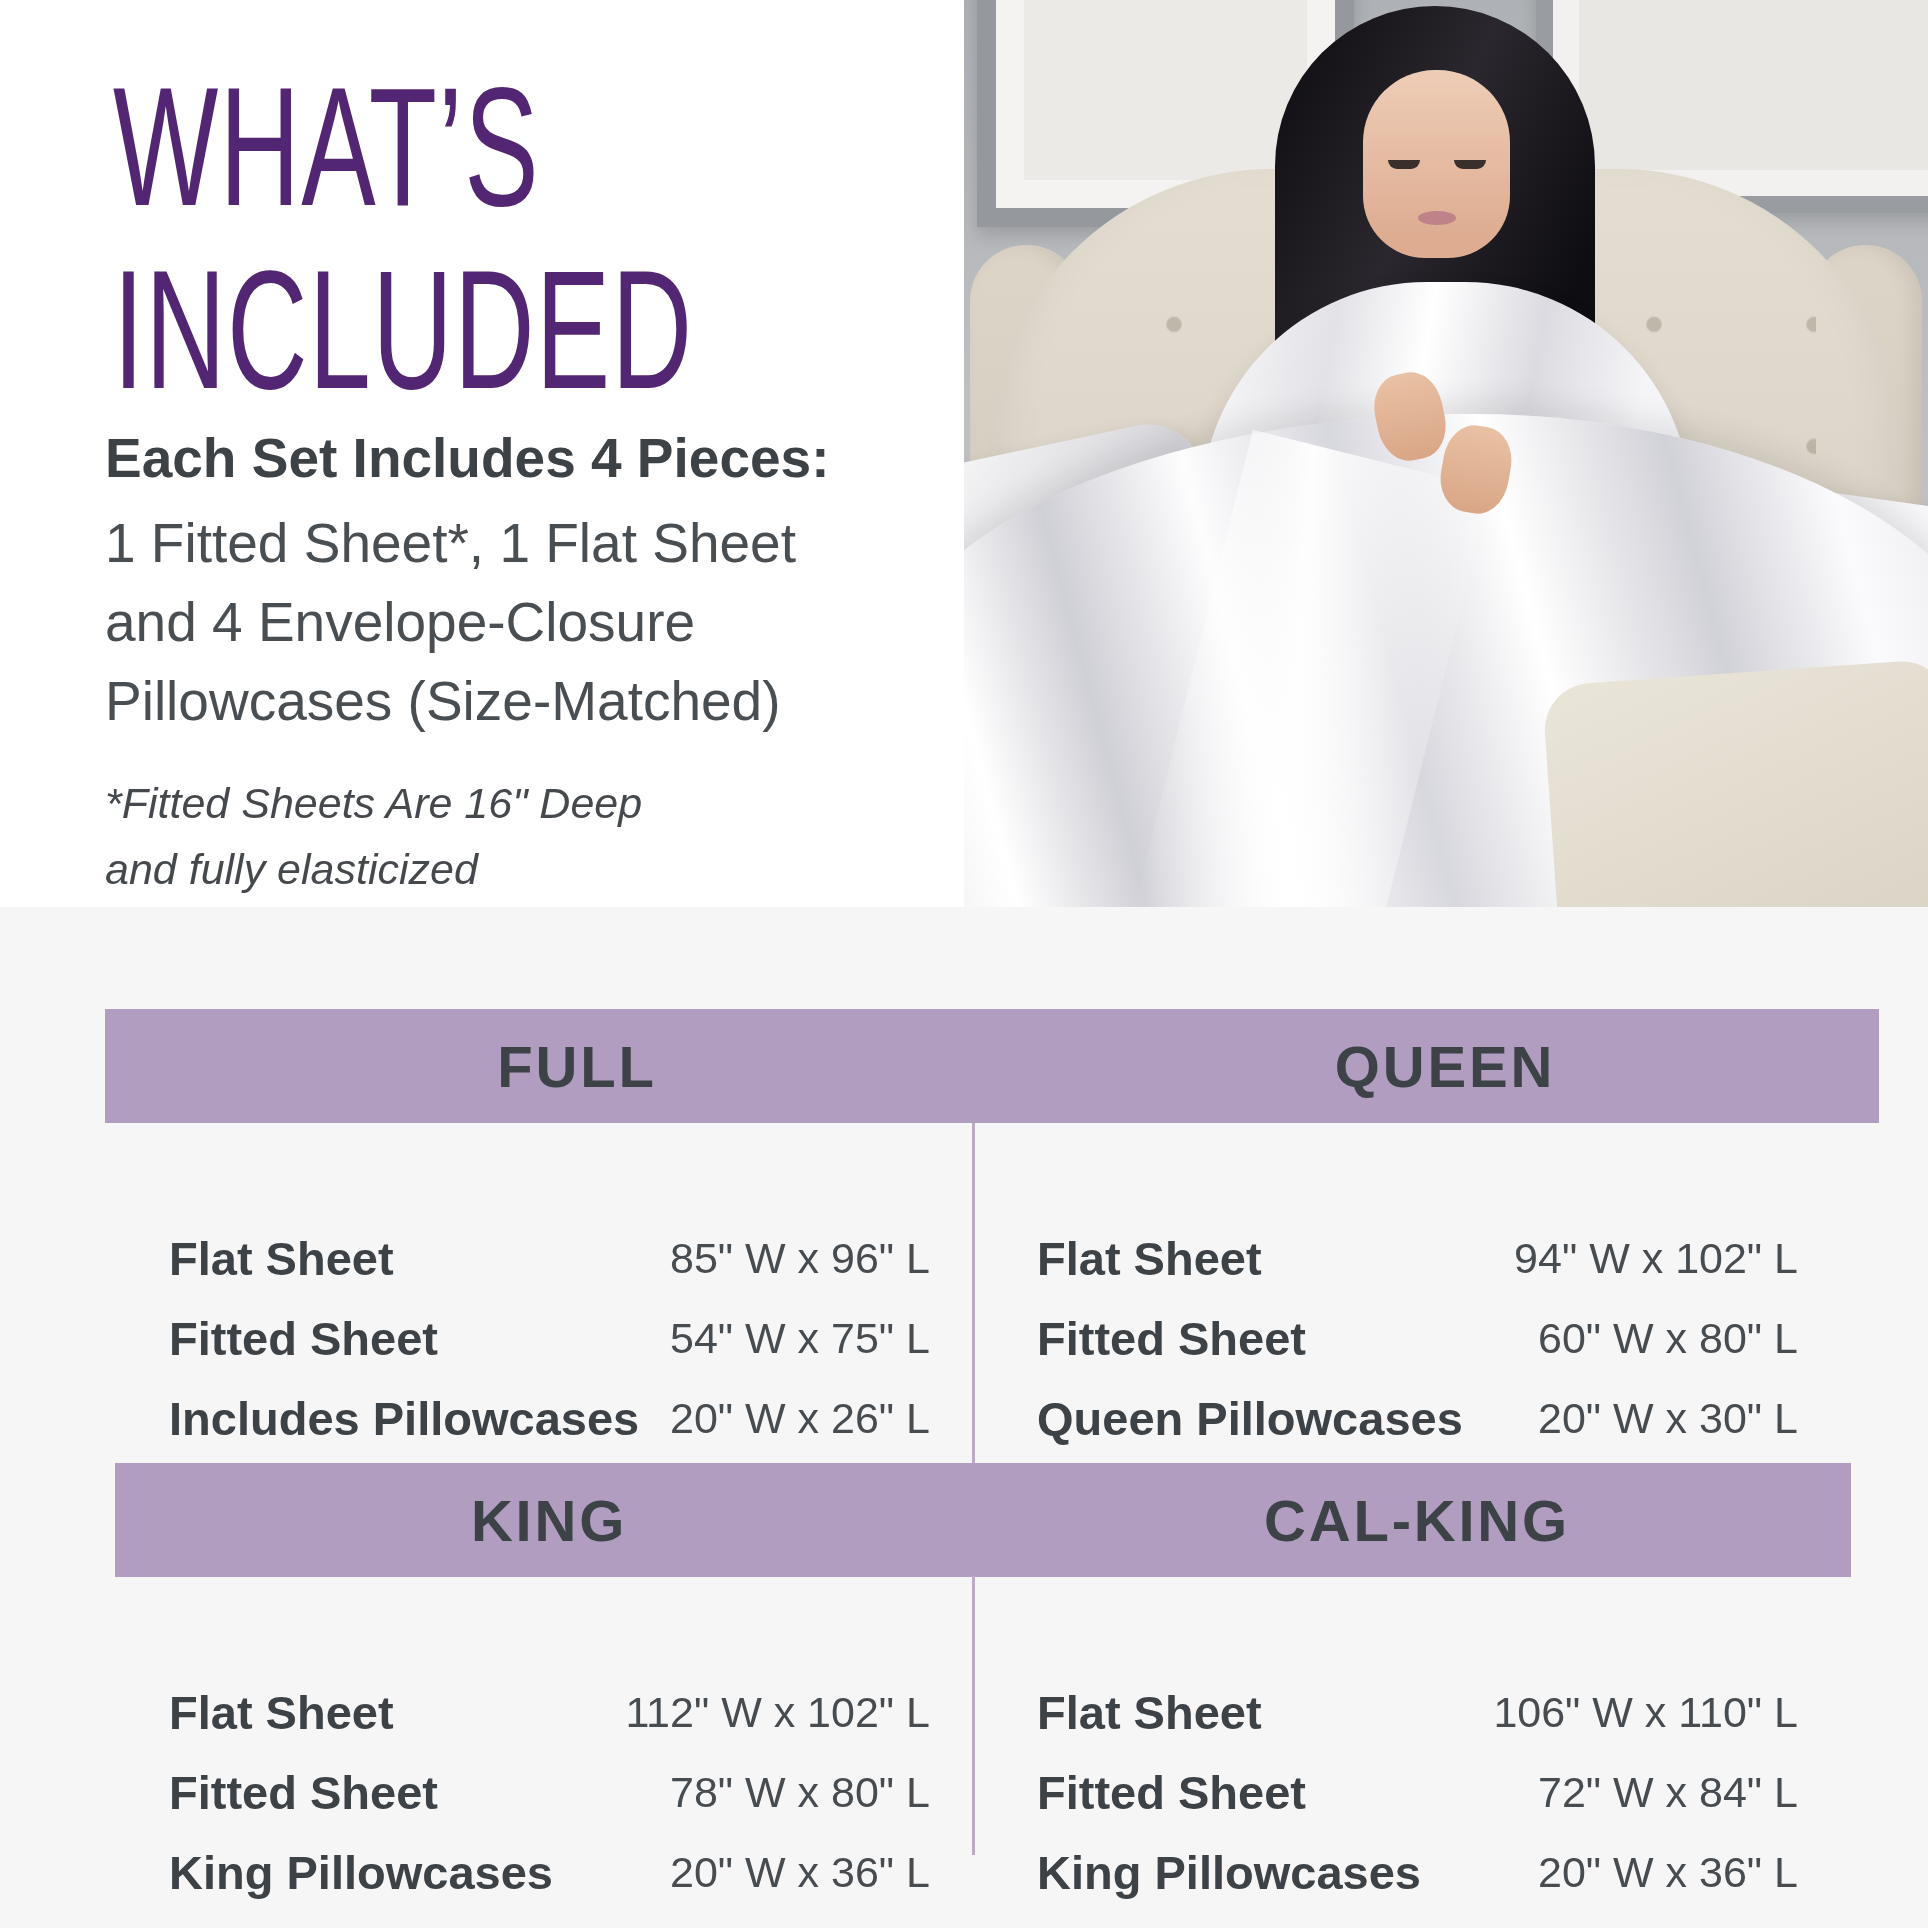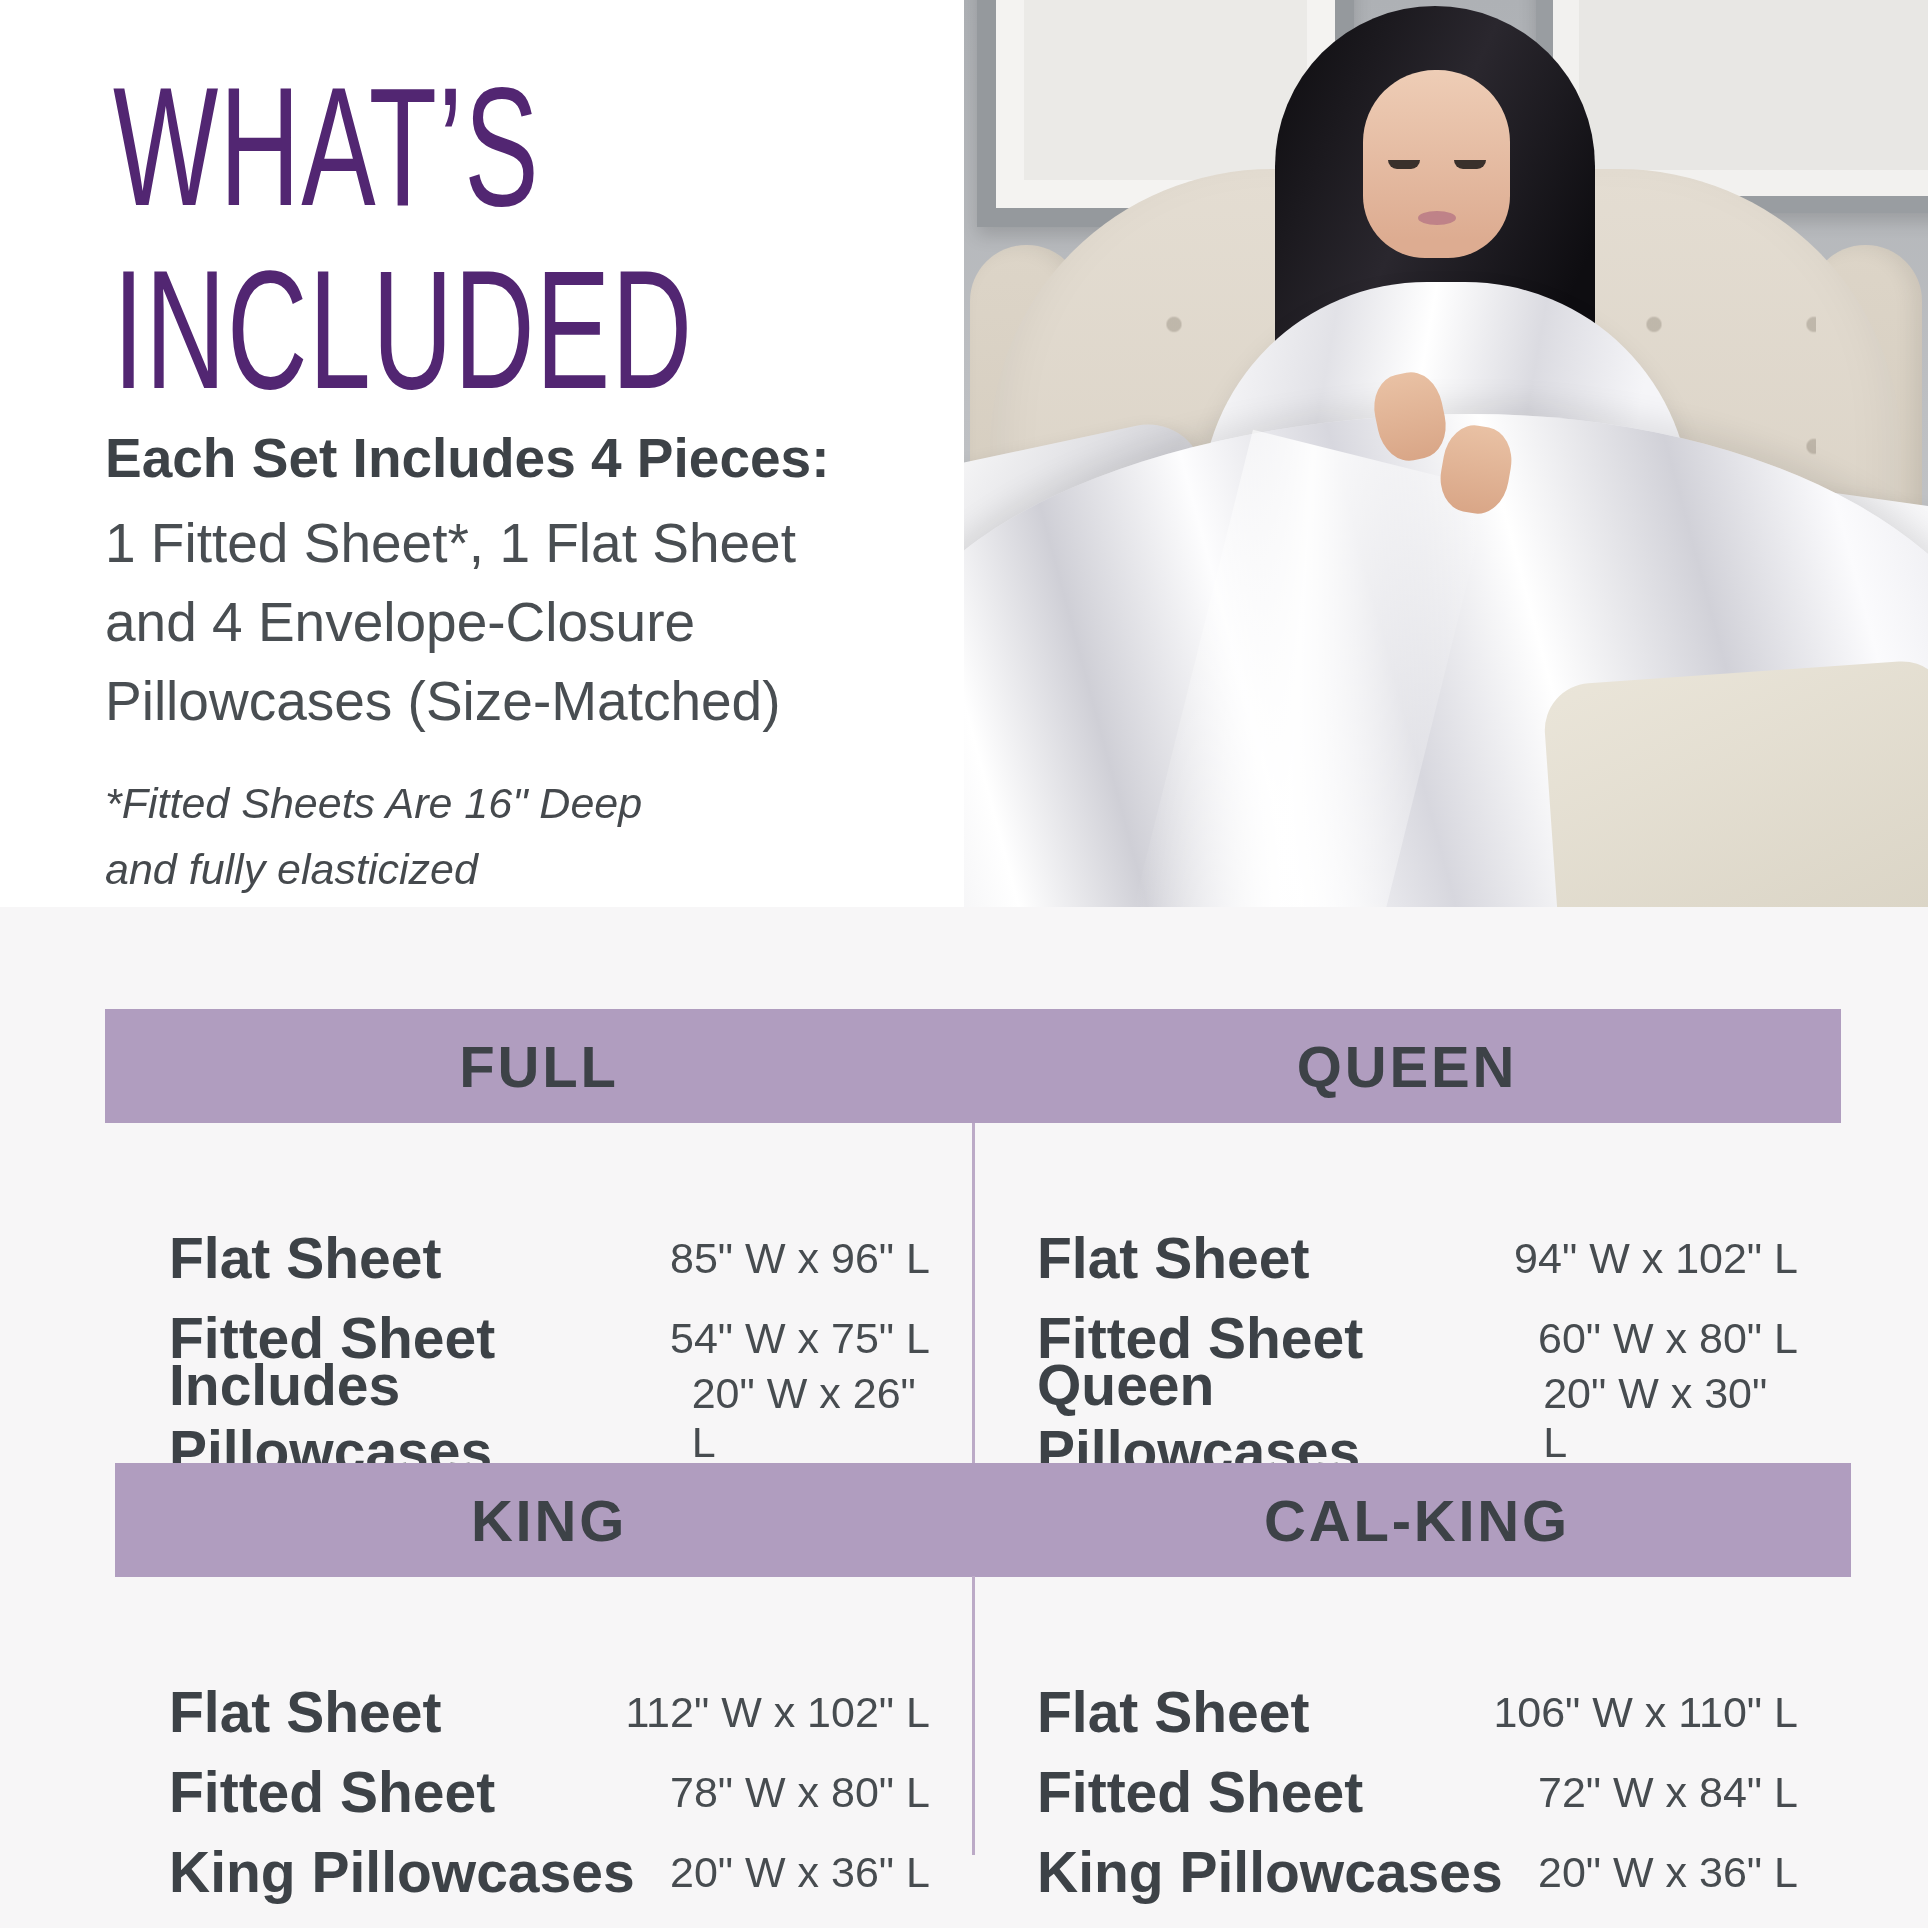--- a/index.html
+++ b/index.html
@@ -68,28 +68,28 @@
     background:linear-gradient(75deg,#e7e7eb 0%,#ffffff 12%,#cfcfd6 22%,#fdfdfe 34%,#d7d7de 46%,#ffffff 58%,#d1d1d8 72%,#fbfbfd 84%,#e1e1e7 100%);
     border-radius:52% 48% 0 0 / 282px 311px 0 0;box-shadow:0 -13px 28px rgba(0,0,0,.08);}
   .sheet .sheen{position:absolute;left:311px;top:38px;width:245px;height:490px;
     background:linear-gradient(80deg,rgba(255,255,255,0) 0%,rgba(255,255,255,.95) 45%,rgba(255,255,255,0) 100%);
     transform:rotate(14deg);}
   .throw{position:absolute;right:-28px;bottom:-47px;width:405px;height:282px;z-index:6;
     background:linear-gradient(160deg,#eae5d9 0%,#d9d3c4 100%);border-radius:47px 47px 0 0;transform:rotate(-4deg);}
   
   .panel{position:absolute;left:0;top:907px;width:1928px;height:1022px;background:#f7f6f7;}
   .band{position:absolute;left:105px;width:1736px;height:114px;background:#b09dbf;display:flex;}
-  .band.one{top:102px;} .band.two{top:556px;margin-left:10px;}
+  .band.one{top:102px;padding-left:38px;} .band.two{top:556px;margin-left:10px;}
   .band .cell{width:50%;display:flex;align-items:center;justify-content:center;}
   .band .cell span{font-size:58px;font-weight:bold;letter-spacing:2.8px;color:#3d4247;}
   .cols{position:absolute;left:105px;width:1736px;display:flex;}
   .cols.one{top:311px;} .cols.two{top:765px;}
   .col{width:50%;padding:0 43px 0 64px;box-sizing:border-box;}
   .srow{height:80px;display:flex;justify-content:space-between;align-items:center;}
-  .srow .item{font-size:57px;font-weight:bold;color:#3d4247;}
+  .srow .item{font-size:47px;font-weight:bold;color:#3d4247;}
   .srow .dims{font-size:43px;color:#474c50;}
   .vdiv{position:absolute;left:972px;width:2.8px;background:#bcaac7;}
   .vdiv.one{top:216px;height:340px;}
   .vdiv.two{top:669px;height:279px;}
 </style>
 </head>
 <body>
 
 <div class="canvas">
 

